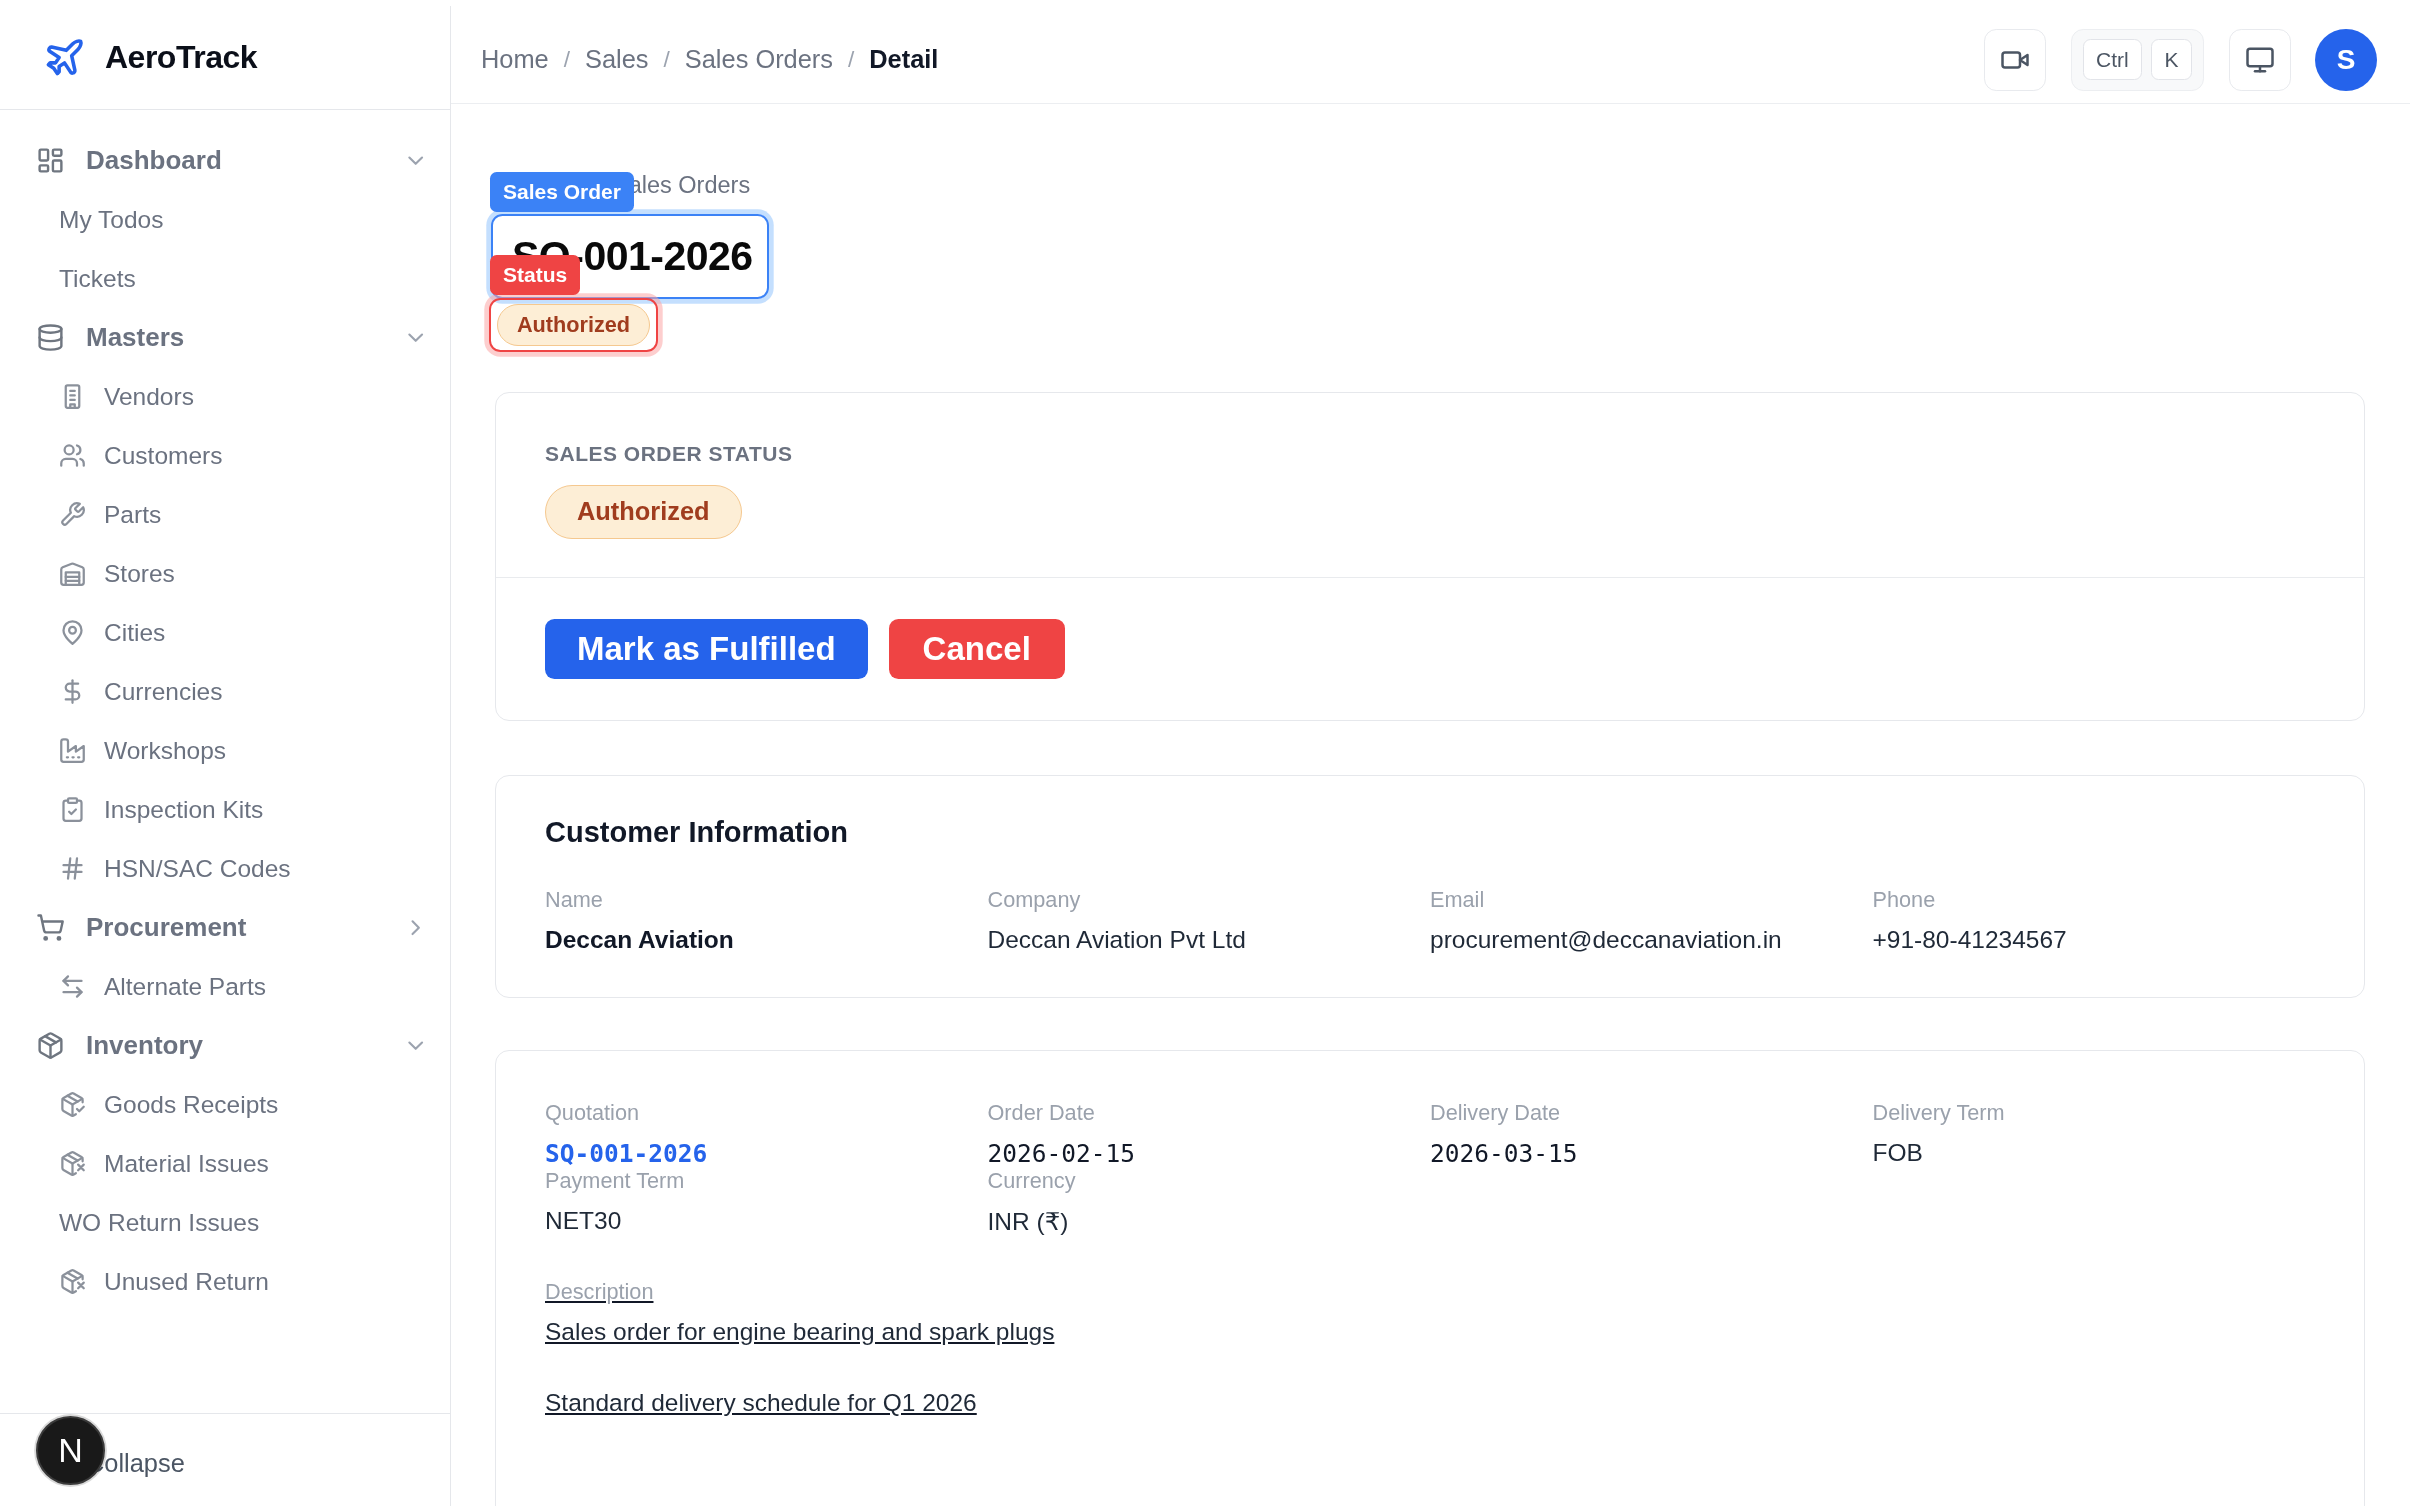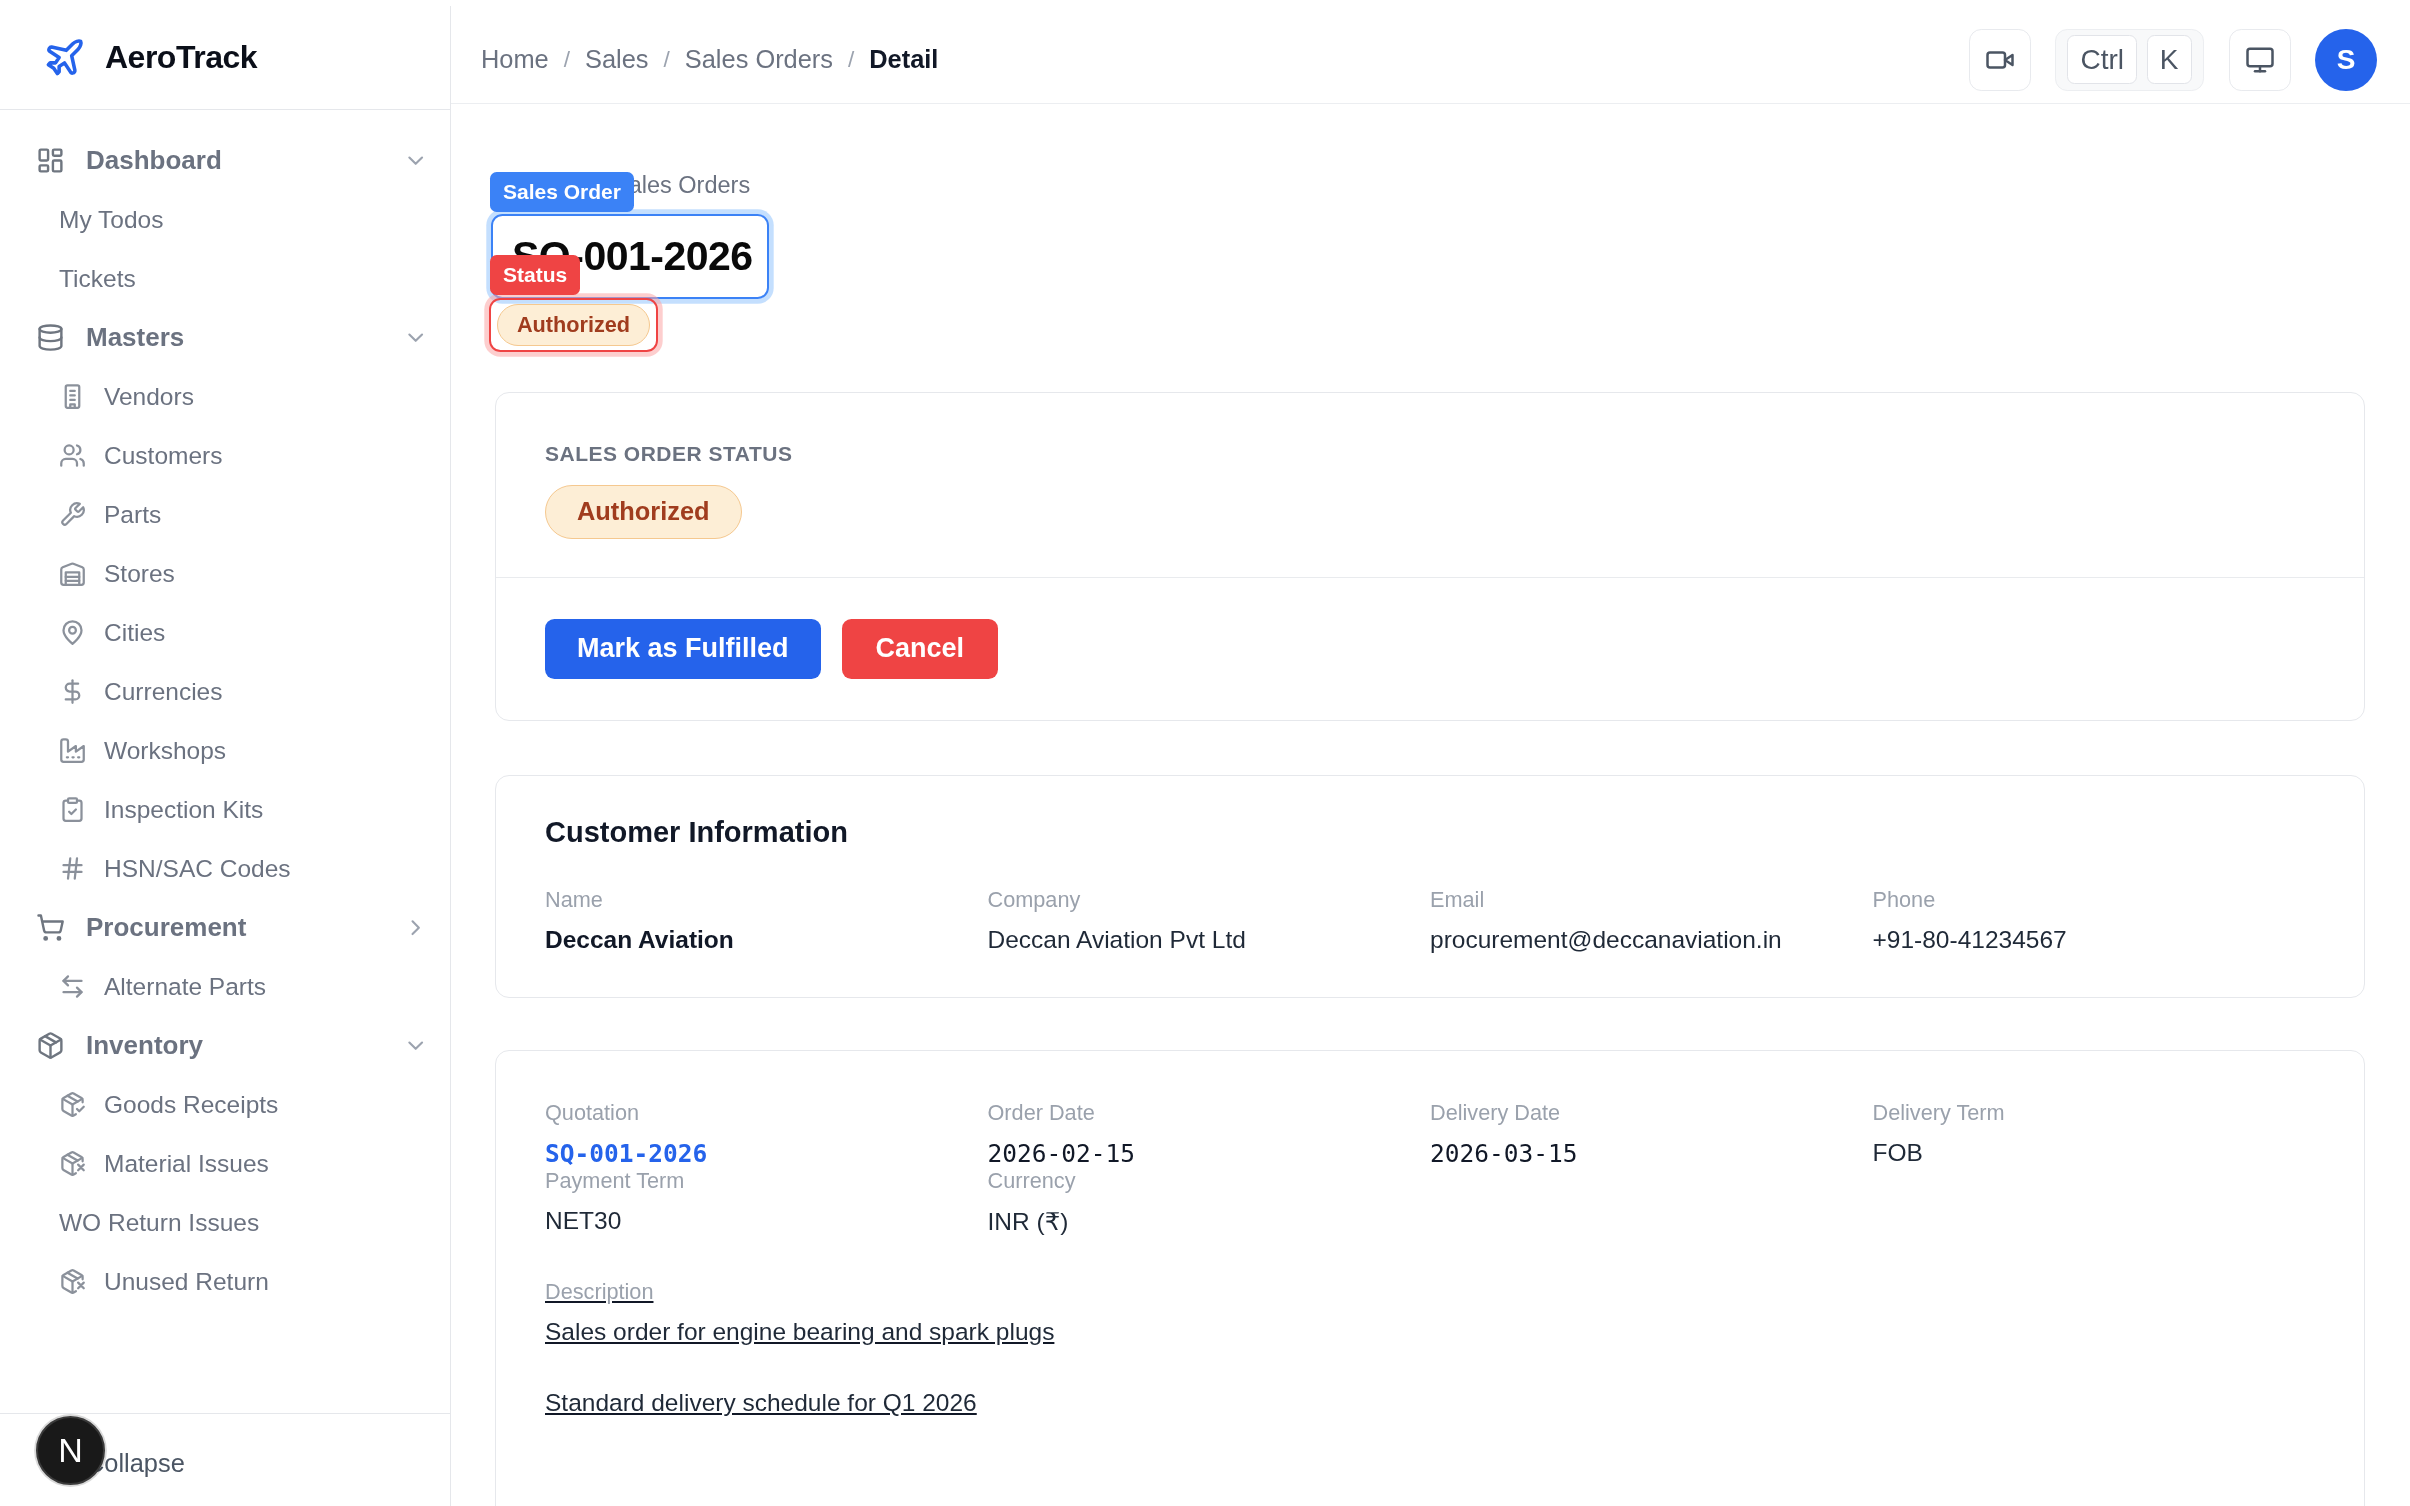--- a/index.html
+++ b/index.html
@@ -36,21 +36,21 @@
   .crumbs { display:flex; align-items:center; gap:15px; font-size:25.4px; color:#6b7280; }
   .crumbs .sep { color:#9ca3af; font-size:22.6px; }
   .crumbs .last { color:#111827; font-weight:700; }
   .top-controls { display:flex; align-items:center; gap:24.5px; }
   .icon-btn { width:62px; height:62px; border:1.4px solid #e8eaee; border-radius:12.2px; background:#fff;
     display:flex; align-items:center; justify-content:center; color:#4b5563; cursor:pointer; }
   .icon-btn svg { width:30px; height:30px; }
   .kbd-group { height:62px; background:#f8f9fa; border:1.4px solid #eceef1; border-radius:12.2px;
     display:flex; align-items:center; gap:9.4px; padding:0 11.3px; cursor:pointer; }
   .kbd { background:#fff; border:1.4px solid #e2e4e9; border-radius:7.5px; color:#4b5563;
-    font-size:28px; padding:7.5px 12.2px; }
+    font-size:21px; padding:7.5px 12.2px; }
   .avatar { width:62px; height:62px; border-radius:50%; background:#2563eb; color:#fff;
     display:flex; align-items:center; justify-content:center; font-size:28px; font-weight:700; cursor:pointer; }
 
   
   .title-block { position:relative; height:288px; }
   .page-subtitle { position:absolute; left:162px; top:68px; font-size:23.5px; color:#6b7280; }
   .anno-box-blue { position:absolute; left:40px; top:110px; width:278px; height:85px;
     border:2.8px solid #3b82f6; border-radius:11.3px; box-shadow:0 0 0 4.7px rgba(147,197,253,.55);
     background:transparent; display:flex; align-items:center; }
   .page-title { font-size:41px; font-weight:700; color:#0a0a0a; padding-left:19px; letter-spacing:-0.5px; white-space:nowrap; }
@@ -66,21 +66,21 @@
   .chip.small { font-size:21.7px; padding:6.6px 19px; }
   .chip.big { font-size:25.4px; padding:11.3px 31px; display:inline-block; }
 
   
   .card { margin-left:44px; width:1870px; border:0.9px solid #e6e8ec; border-radius:14px; background:#fff; }
   .status-card .sec1 { padding:49px 49px 38px; }
   .sec-label { font-size:21px; font-weight:700; color:#6b7280; letter-spacing:0.5px; }
   .status-card .sec1 .chip.big { margin-top:19px; }
   .divider { border-top:0.9px solid #e9ebee; }
   .status-card .sec2 { padding:41px 49px; display:flex; gap:21px; }
-  .btn { border:none; border-radius:9.4px; color:#fff; font-size:27px; font-weight:700; cursor:pointer;
+  .btn { border:none; border-radius:9.4px; color:#fff; font-size:33px; font-weight:700; cursor:pointer;
     height:60px; display:flex; align-items:center; justify-content:center;
     font-family:"Liberation Sans","DejaVu Sans",sans-serif; }
   .btn.blue { background:#2563eb; padding:0 32px; }
   .btn.red { background:#ef4444; padding:0 34px; }
 
   .customer-card { margin-top:54px; padding:40px 49px 43px; }
   .card-heading { font-size:29px; font-weight:700; color:#111827; }
   .fields-grid { display:grid; grid-template-columns:repeat(4,1fr); margin-top:38px; }
   .field .f-label { font-size:21.7px; color:#9aa1ac; margin-bottom:13px; }
   .field .f-value { font-size:24.5px; color:#1f2937; }

